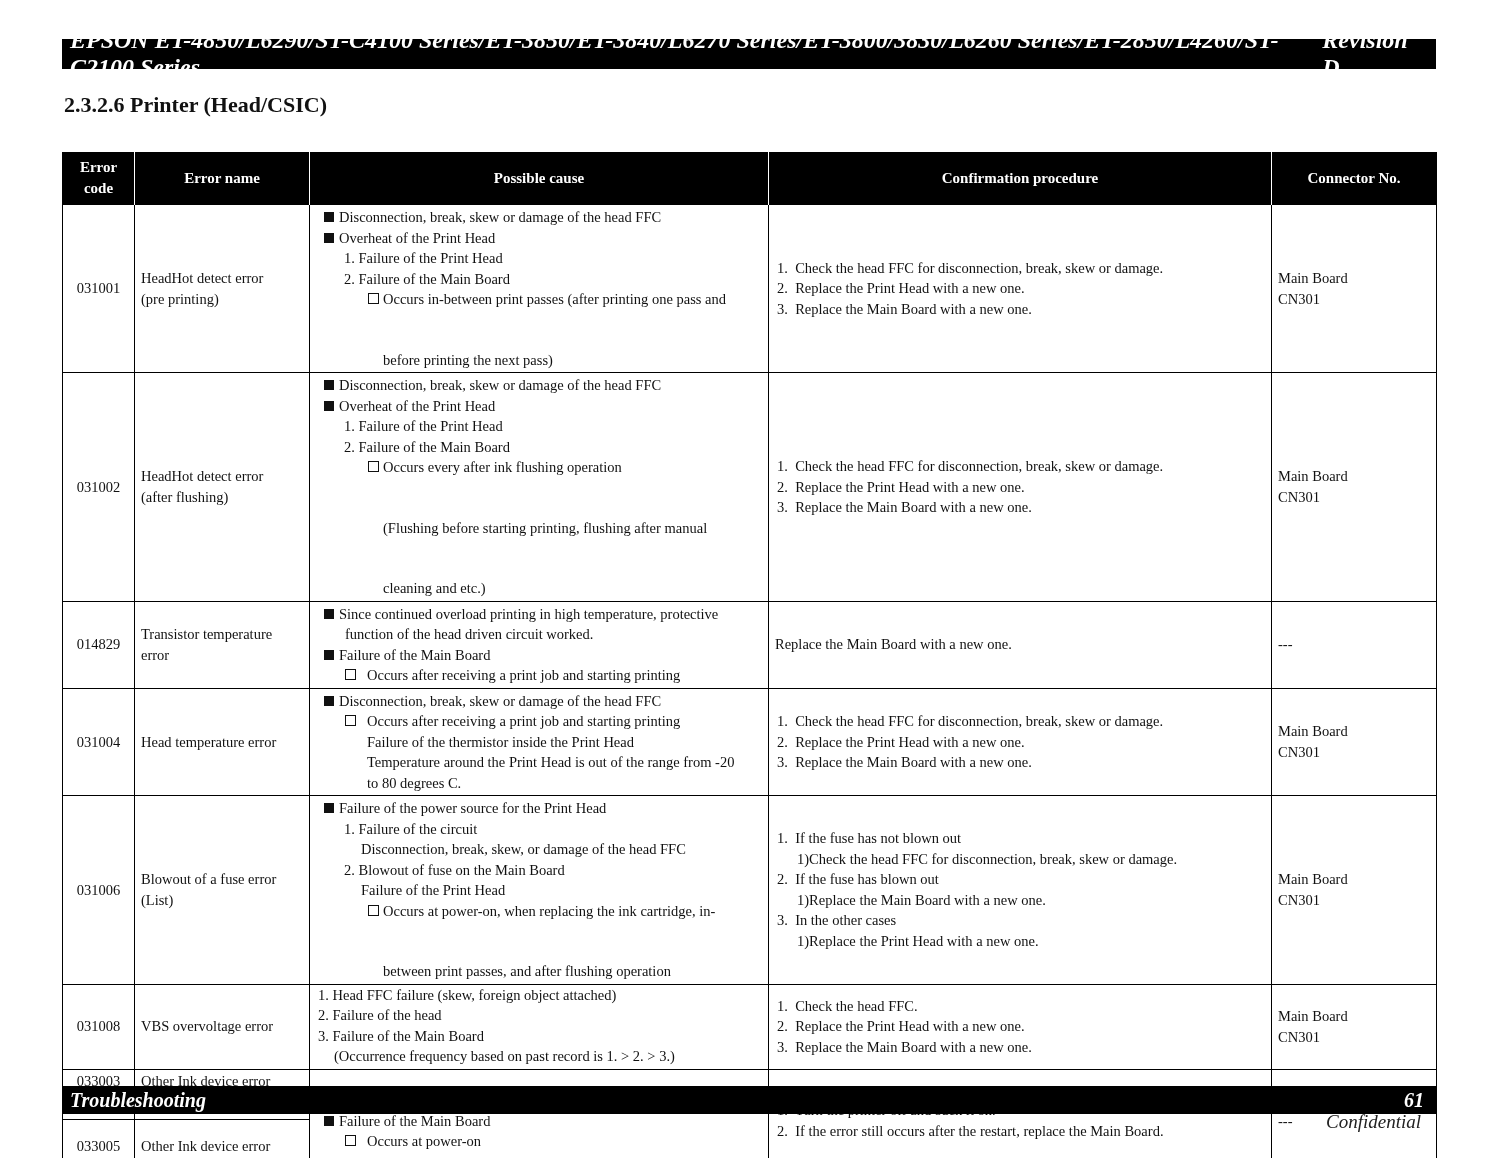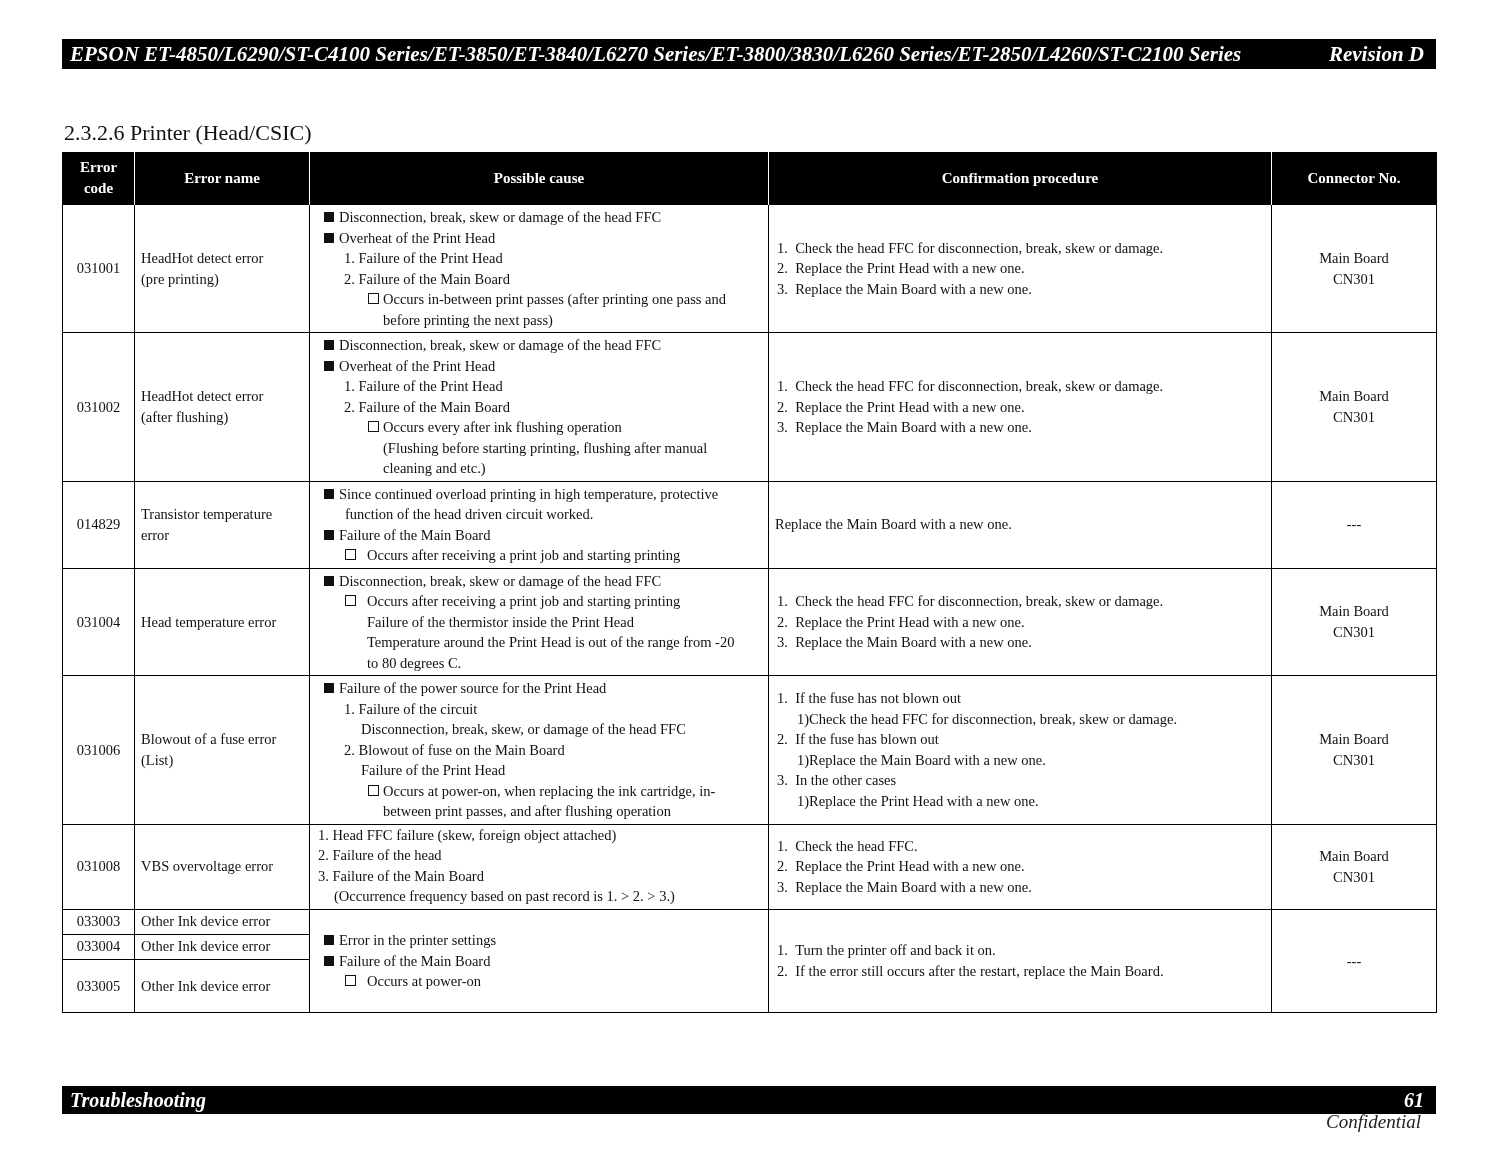--- a/index.html
+++ b/index.html
@@ -1,41 +1,41 @@
 <!DOCTYPE html>
 <html><head>
 <meta charset="utf-8">
 <style>
   html, body { margin: 0; padding: 0; background: #ffffff; }
   body { width: 1501px; height: 1158px; position: relative; font-family: "Liberation Serif", "DejaVu Serif", serif; color: #111; overflow: hidden; }
 
   .top-bar { position: absolute; left: 62px; top: 39px; width: 1374px; height: 30px; background: #000; color: #fff;
-    font-family: "Liberation Serif", serif; font-weight: bold; font-style: italic; font-size: 21px;
+    font-family: "Liberation Serif", serif; font-weight: bold; font-style: italic; font-size: 24px;
     display: flex; align-items: center; justify-content: space-between; box-sizing: border-box; padding: 0 12px 0 8px; }
 
-  .section-title { position: absolute; left: 64px; top: 120px; font-family: "Liberation Serif", serif; font-weight: normal; font-size: 22px; }
+  .section-title { position: absolute; left: 64px; top: 92px; font-family: "Liberation Serif", serif; font-weight: bold; font-size: 22px; }
 
   table.err { position: absolute; left: 62px; top: 152px; width: 1374px; border-collapse: collapse; table-layout: fixed;
     font-family: "Liberation Serif", serif; font-size: 14.5px; line-height: 20.5px; }
   table.err th { background: #000; color: #fff; font-weight: bold; font-size: 15px; line-height: 21px; height: 52px; padding: 0 4px;
     border-left: 1px solid #fff; border-right: 1px solid #fff; text-align: center; vertical-align: middle; }
   table.err th:first-child { border-left: 1px solid #000; }
   table.err th:last-child { border-right: 1px solid #000; }
   table.err td { border: 1.5px solid #000; vertical-align: middle; padding: 2px 6px; }
   td.code { text-align: center; }
   td.name { padding-left: 12px; }
-  td.conn { text-align: center; }
+  td.conn { text-align: left; }
   td.cause, td.proc { vertical-align: top; padding-top: 3px; }
   td.proc.mid { vertical-align: middle; }
 
   .ln { white-space: nowrap; display: block; }
   .b1 { padding-left: 8px; }
   .i1 { padding-left: 28px; }
   .i2 { padding-left: 52px; }
-  .i2b { padding-left: 67px; }
+  .i2b { padding-left: 67px; margin-top: 40px; }
   .n0 { padding-left: 2px; }
   .cont { padding-left: 29px; }
   .sq { display: inline-block; width: 10px; height: 10px; background: #111; margin-right: 5px; vertical-align: 0px; }
   .osq { display: inline-block; width: 9px; height: 9px; border: 1.5px solid #111; margin-right: 4px; vertical-align: 0px; box-sizing: content-box; }
   .osq.sp { margin-right: 11px; }
 
   .bottom-bar { position: absolute; left: 62px; top: 1086px; width: 1374px; height: 28px; background: #000; color: #fff;
     font-family: "Liberation Serif", serif; font-weight: bold; font-style: italic; font-size: 20px;
     display: flex; align-items: center; justify-content: space-between; box-sizing: border-box; padding: 0 12px 0 8px; }
   .bottom-bar .mid { position: absolute; left: 0; right: 0; text-align: center; pointer-events: none; }

